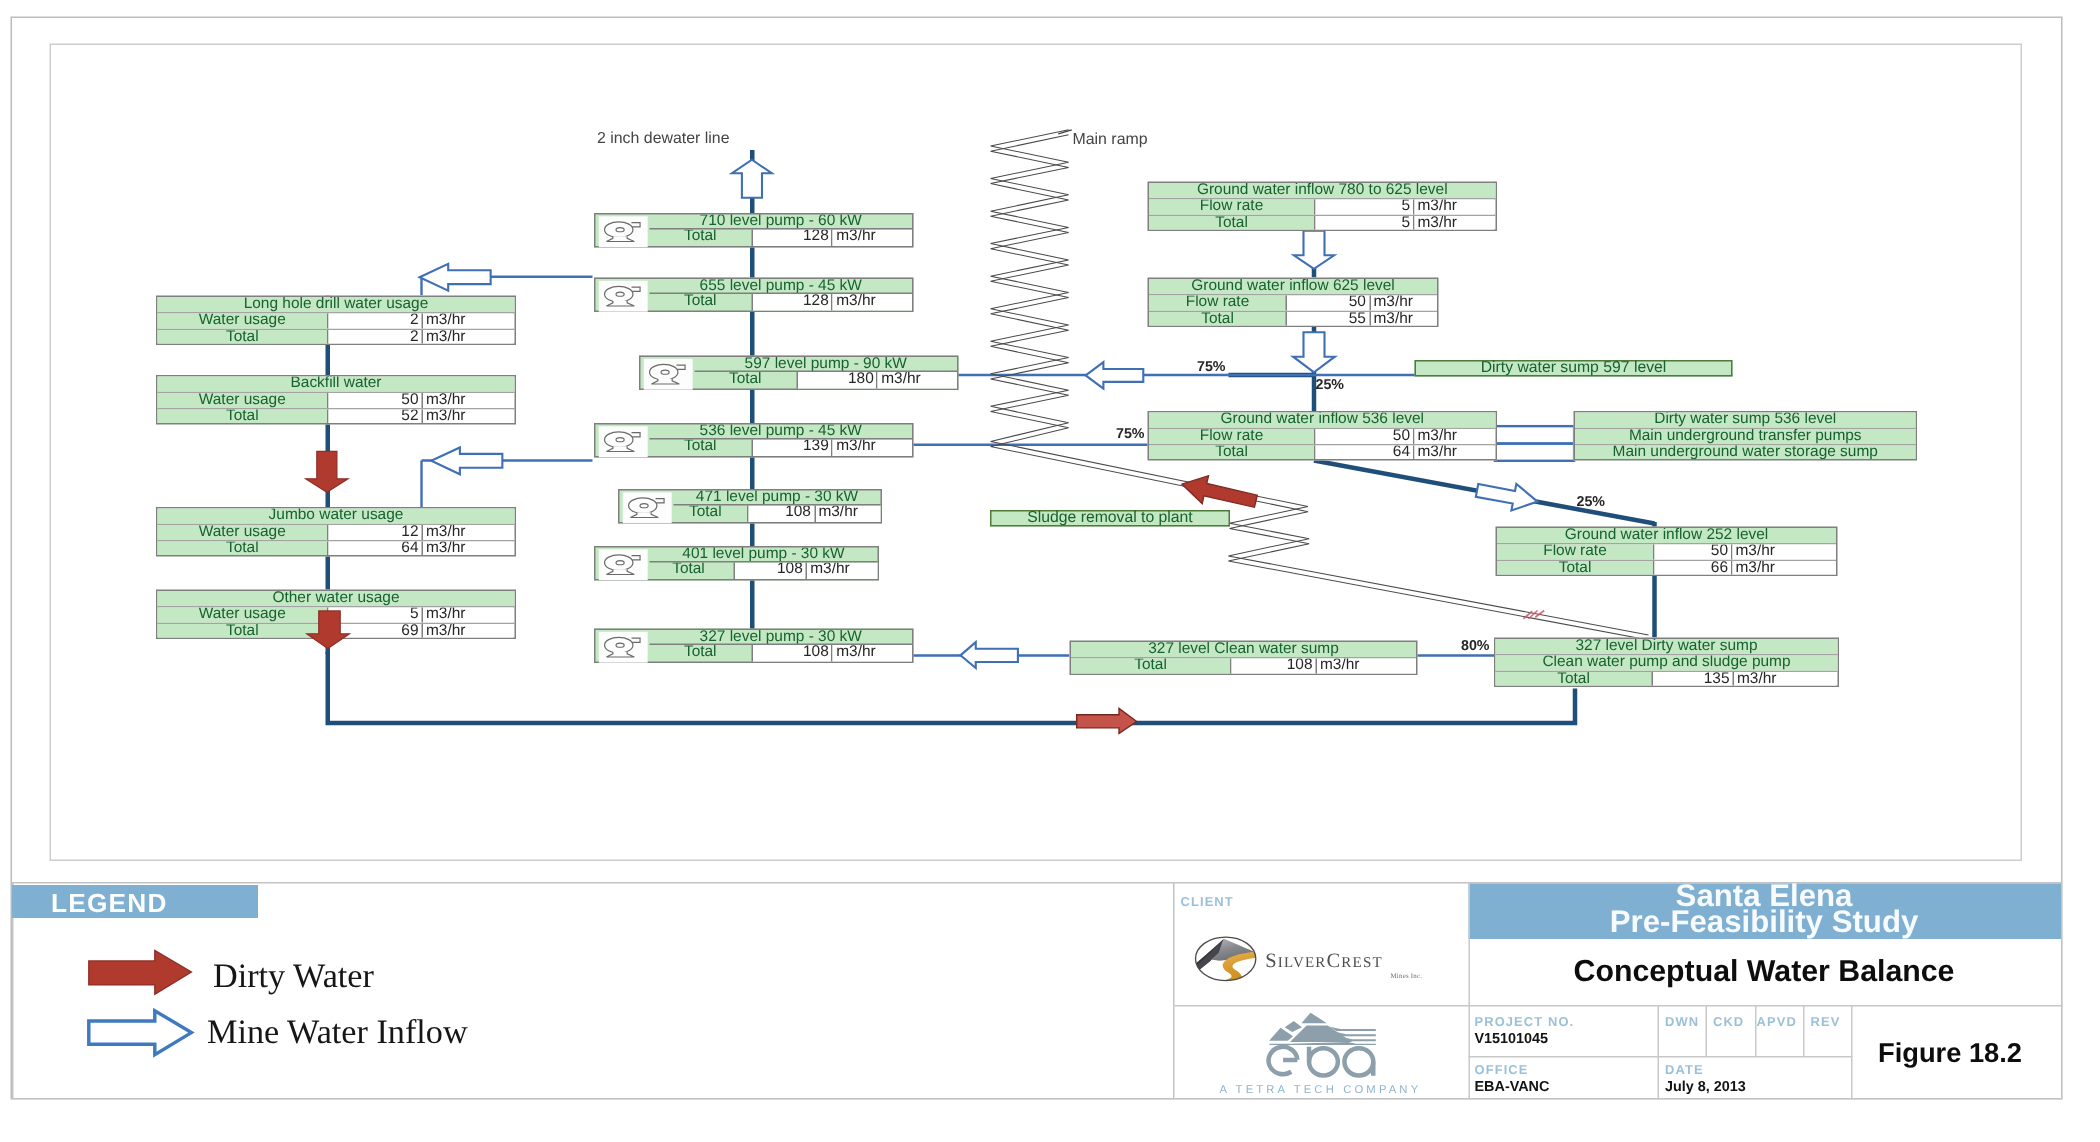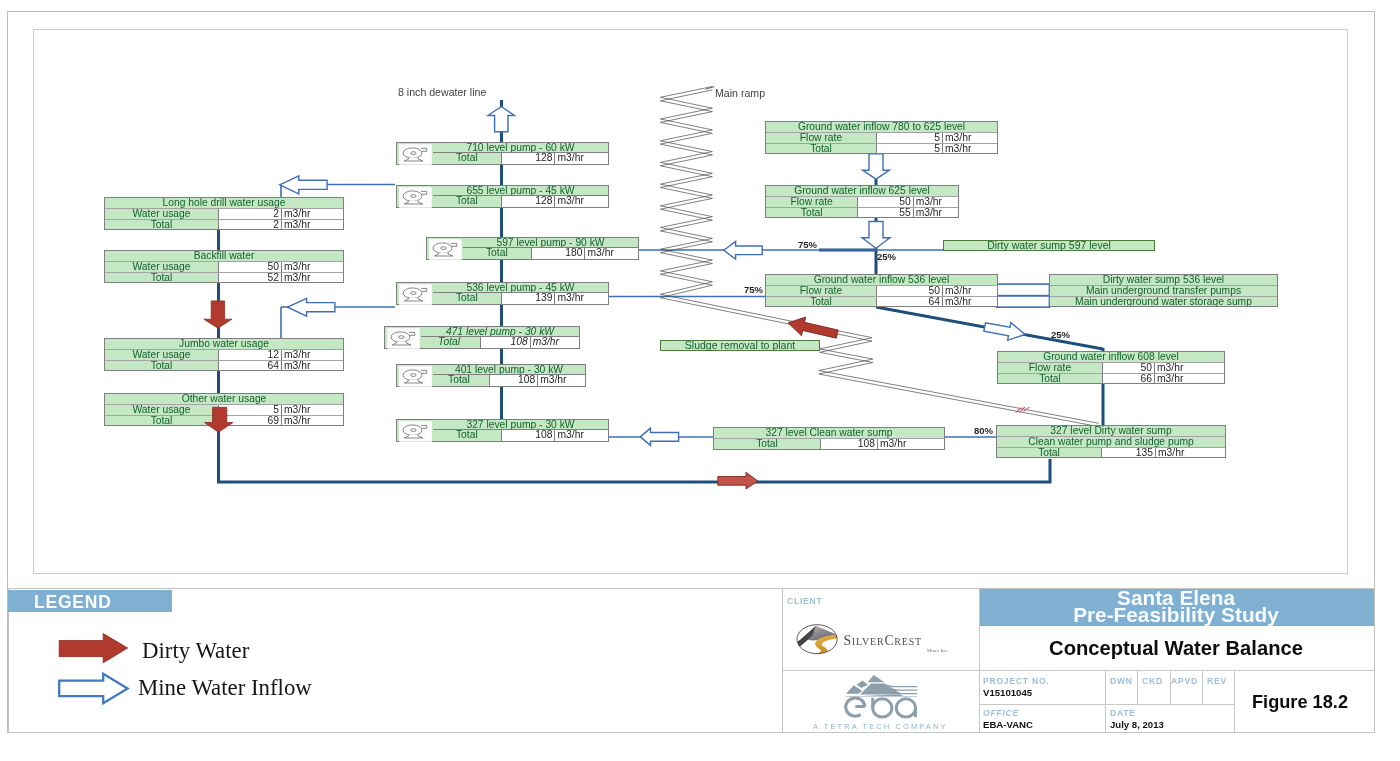--- a/index.html
+++ b/index.html
@@ -200,21 +200,21 @@
         <div class="hdr">536 level pump - 45 kW</div>
       </div>
       <div class="row sep2">
         <div style="width:36px"></div>
         <div class="cl" style="width:70px">Total</div>
         <div class="cv" style="width:54px">139</div>
         <div class="cu" style="width:53px">m3/hr</div>
       </div>
     </div>
 
-    <div class="tbl pumptbl" style="left:384px;top:326px;width:196px;font-style:italic;">
+    <div class="tbl pumptbl" style="left:412px;top:326px;width:176px;">
       <div class="picon"><svg width="36" height="23" viewBox="0 0 36 23">
             <rect x="1.2" y="1.2" width="32.6" height="20.6" fill="#fdfdfd"></rect>
             <g fill="#fdfdfd" stroke="#6a6a6a" stroke-width="0.8">
               <path d="M23.0,5.4 L28.7,5.4 L28.7,8.3 L23.6,8.3"></path>
               <ellipse cx="14.5" cy="10.1" rx="9.45" ry="5.2"></ellipse>
               <ellipse cx="15.4" cy="10.1" rx="2.7" ry="1.4"></ellipse>
               <path d="M10.6,14.7 L10.6,15.9 L6.3,18.0 L24.9,18.0 L20.1,15.9 L20.1,14.5"></path>
             </g>
           </svg></div>
       <div class="row">
@@ -380,21 +380,21 @@
         </div>
       <div class="row sep">
         <div class="cl" style="width:111px">Total</div>
         <div class="cv" style="width:66px">64</div>
         <div class="cu" style="width:53px">m3/hr</div>
         </div>
     </div>
 
     <div class="tbl" style="left:997px;top:351px;width:228px;">
       <div class="row">
-        <div class="hdr">Ground water inflow 608 level</div>
+        <div class="hdr">Ground water inflow 252 level</div>
         </div>
       <div class="row sep">
         <div class="cl" style="width:105px">Flow rate</div>
         <div class="cv" style="width:52px">50</div>
         <div class="cu" style="width:69px">m3/hr</div>
         </div>
       <div class="row sep">
         <div class="cl" style="width:105px">Total</div>
         <div class="cv" style="width:52px">66</div>
         <div class="cu" style="width:69px">m3/hr</div>
@@ -434,21 +434,21 @@
       <div class="row sep">
         <div class="hdr">Clean water pump and sludge pump</div>
         </div>
       <div class="row sep">
         <div class="cl" style="width:105px">Total</div>
         <div class="cv" style="width:54px">135</div>
         <div class="cu" style="width:68px">m3/hr</div>
         </div>
     </div>
 
-    <div class="annot" style="left:398px;top:87px;">8 inch dewater line</div>
+    <div class="annot" style="left:398px;top:87px;">2 inch dewater line</div>
     <div class="annot" style="left:715px;top:88px;">Main ramp</div>
 
     <div class="pct" style="left:798px;top:240px;">75%</div>
     <div class="pct" style="left:877px;top:252px;">25%</div>
     <div class="pct" style="left:744px;top:285px;">75%</div>
     <div class="pct" style="left:1051px;top:330px;">25%</div>
     <div class="pct" style="left:974px;top:426px;">80%</div>
 
   </div>
   <div id="legendbox"></div>
@@ -483,21 +483,21 @@
     <div class="fld" style="left:983px;top:676px;">PROJECT NO.</div>
     <div class="val" style="left:983px;top:687px;">V15101045</div>
     <div class="fld" style="left:1110px;top:676px;">DWN</div>
     <div class="val" style="left:1110px;top:687px;"></div>
     <div class="fld" style="left:1142px;top:676px;">CKD</div>
     <div class="val" style="left:1142px;top:687px;"></div>
     <div class="fld" style="left:1171px;top:676px;">APVD</div>
     <div class="val" style="left:1171px;top:687px;"></div>
     <div class="fld" style="left:1207px;top:676px;">REV</div>
     <div class="val" style="left:1207px;top:687px;"></div>
-    <div class="fld" style="left:983px;top:708px;font-style:italic;">OFFICE</div>
+    <div class="fld" style="left:983px;top:708px;">OFFICE</div>
     <div class="val" style="left:983px;top:719px;">EBA-VANC</div>
     <div class="fld" style="left:1110px;top:708px;">DATE</div>
     <div class="val" style="left:1110px;top:719px;">July 8, 2013</div>
     <div id="fignum">Figure 18.2</div>
 
     <div class="fld" style="left:787px;top:596px;">CLIENT</div>
 
     <svg style="position:absolute;left:796px;top:620px;width:170px;height:38px" viewBox="0 0 170 38">
       <defs>
         <linearGradient id="scPeak" x1="0.15" y1="0" x2="0.75" y2="0.9">

